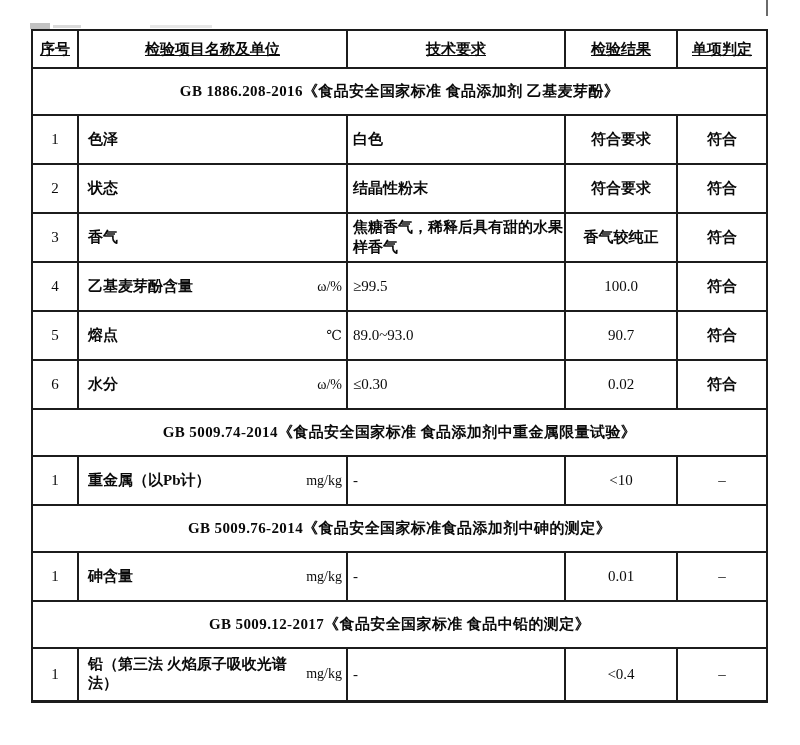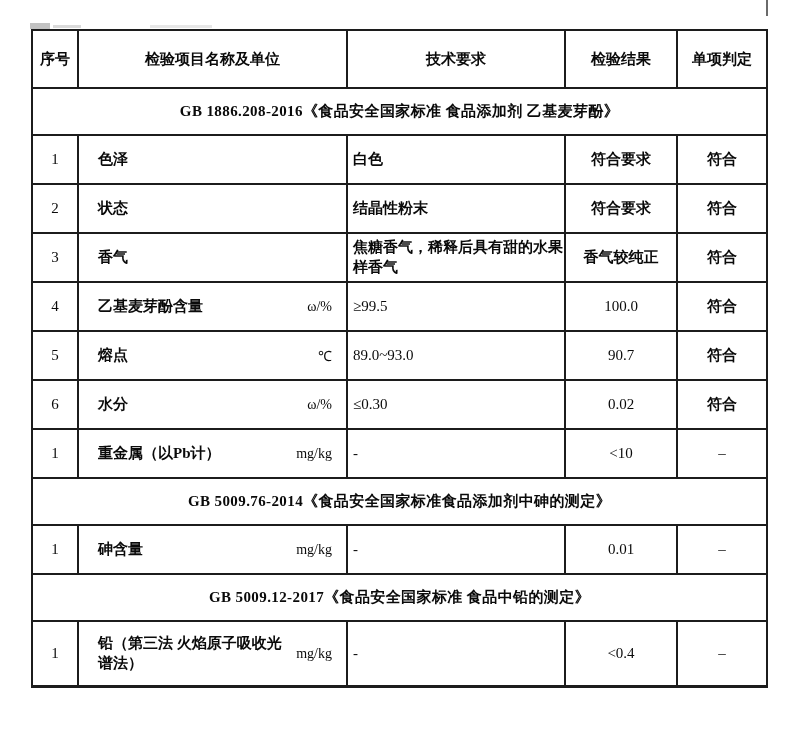--- a/index.html
+++ b/index.html
@@ -8,31 +8,31 @@
     font-family:"Liberation Serif","DejaVu Serif",serif;
     color:#0a0a0a;
   }
   .page { position:relative; width:800px; height:745px; background:#ffffff; overflow:hidden; }
 
   table.report {
     position:absolute; left:31px; top:29px; width:735px;
     border-collapse:collapse; table-layout:fixed;
   }
   td, th { border:2px solid #1c1c1c; padding:0; vertical-align:middle; overflow:hidden; }
-  tr.header-row { height:58px; }
+  tr.header-row { height:38px;text-decoration:underline; }
   tr.section-row { height:47px; }
   tr.data-row { height:49px; }
   tr.data-row.last { height:53px; }
   tr.last td { border-bottom:3px solid #1c1c1c; }
 
   th { font-weight:bold; font-size:15px; text-align:center; }
   .section-title { font-weight:bold; font-size:15px; text-align:center; letter-spacing:0.4px;margin-top:36px; }
 
   .c-no   { text-align:center; font-size:15px; }
-  .c-mid  { padding:12px;font-family:Liberation Serif, serif; }
+  .c-mid  { padding:2px; }
   .item-wrap { display:flex; justify-content:space-between; align-items:center; padding:0 2px 0 7px; }
   .item-name { font-weight:bold; font-size:15px; line-height:1.3; max-width:206px; }
   .item-unit { font-weight:normal; font-size:14px; white-space:nowrap; }
   .c-req  { text-align:left; padding-left:5px; font-size:15px; line-height:1.3;border-radius:7px; }
   .c-res  { text-align:center; font-size:15px; }
   .c-jud  { text-align:center; font-size:15px;border-radius:24px; }
   .b   { font-weight:bold; }
   .num { font-weight:normal; }
 
   
@@ -145,20 +145,23 @@
         <div class="item-wrap">
           <span class="item-name">水分</span>
           <span class="item-unit">ω/%</span>
         </div>
       </td>
       <td class="c-req num">≤0.30</td>
       <td class="c-res num">0.02</td>
       <td class="c-jud b">符合</td>
     </tr>
 
+    <tr class="section-row">
+      <td colspan="5" class="section-title">GB 5009.74-2014《食品安全国家标准 食品添加剂中重金属限量试验》</td>
+    </tr>
 
     <tr class="data-row">
       <td class="c-no num">1</td>
       <td class="c-mid">
         <div class="item-wrap">
           <span class="item-name">重金属（以Pb计）</span>
           <span class="item-unit">mg/kg</span>
         </div>
       </td>
       <td class="c-req num">-</td>

